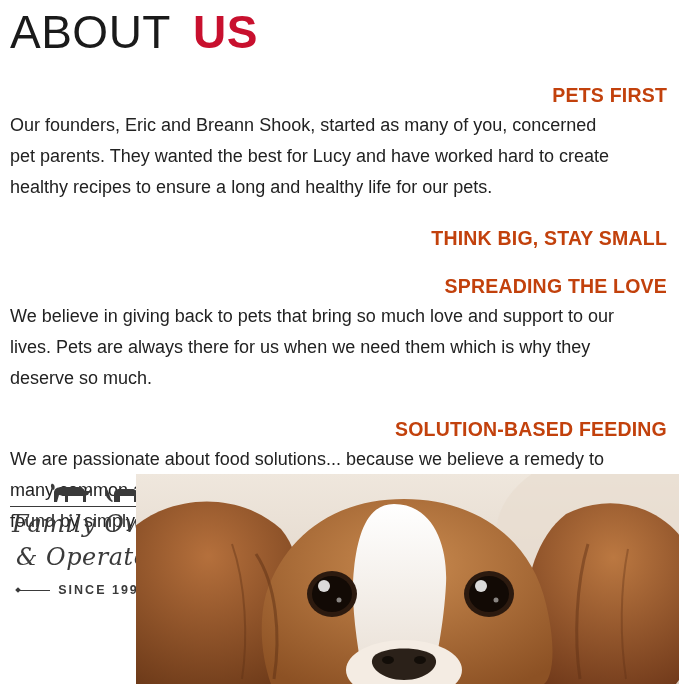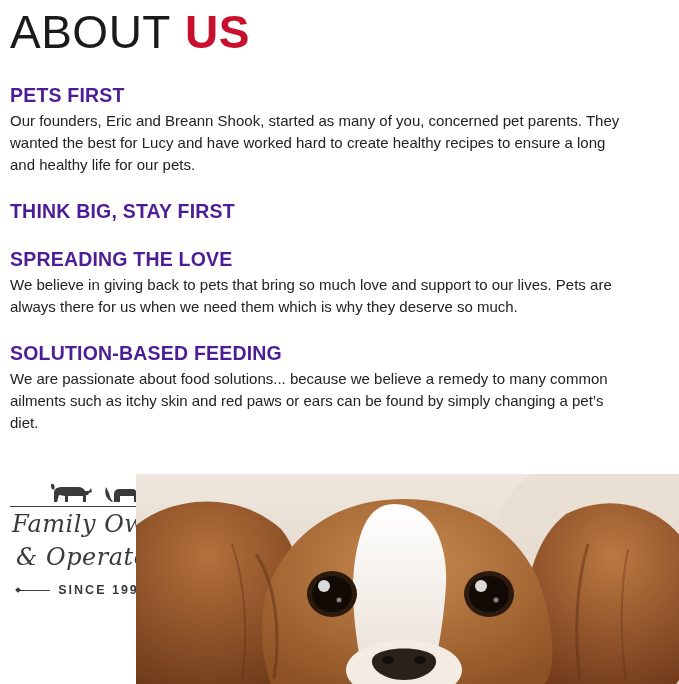--- a/index.html
+++ b/index.html
@@ -35,39 +35,40 @@
     white-space: nowrap;
   }
   .title .light {
     color: #1a1a1a;
     font-weight: 300;
     text-align: right;
   }
   .title .bold {
     color: #c8102e;
     font-weight: 700;
-    margin-left: 14px;
+    margin-left: 22px;
     text-align: center;
   }
   
   .section {
     padding: 0 4px;
   }
   .section-head {
-    color: #4c1d95;
+    color: #c2410c;
     font-size: 19.5px;
     font-weight: 700;
     letter-spacing: 0.2px;
     margin: 0;
     padding: 0;
     line-height: 26px;
+    text-align: right;
   }
   .section-body {
-    font-size: 15px;
-    line-height: 22px;
+    font-size: 18px;
+    line-height: 31px;
     color: #222222;
     margin: 2px 0 0 0;
     max-width: 610px;
     font-weight: 400;
   }
   .sec-1 { margin-top: 22px; }
   .sec-2 { margin-top: 22px; }
   .sec-3 { margin-top: 22px; }
   .sec-4 { margin-top: 22px; }
 
@@ -169,21 +170,21 @@
     <h1 class="title">
       <span class="light">ABOUT</span><span class="bold">US</span>
     </h1>
 
     <div class="section sec-1">
       <h2 class="section-head">PETS FIRST</h2>
       <p class="section-body">Our founders, Eric and Breann Shook, started as many of you, concerned pet parents. They wanted the best for Lucy and have worked hard to create healthy recipes to ensure a long and healthy life for our pets.</p>
     </div>
 
     <div class="section sec-2">
-      <h2 class="section-head">THINK BIG, STAY FIRST</h2>
+      <h2 class="section-head">THINK BIG, STAY SMALL</h2>
     </div>
 
     <div class="section sec-4">
       <h2 class="section-head">SPREADING THE LOVE</h2>
       <p class="section-body">We believe in giving back to pets that bring so much love and support to our lives. Pets are always there for us when we need them which is why they deserve so much.</p>
     </div>
 
     <div class="section sec-3">
       <h2 class="section-head">SOLUTION-BASED FEEDING</h2>
       <p class="section-body">We are passionate about food solutions... because we believe a remedy to many common ailments such as itchy skin and red paws or ears can be found by simply changing a pet’s diet.</p>

